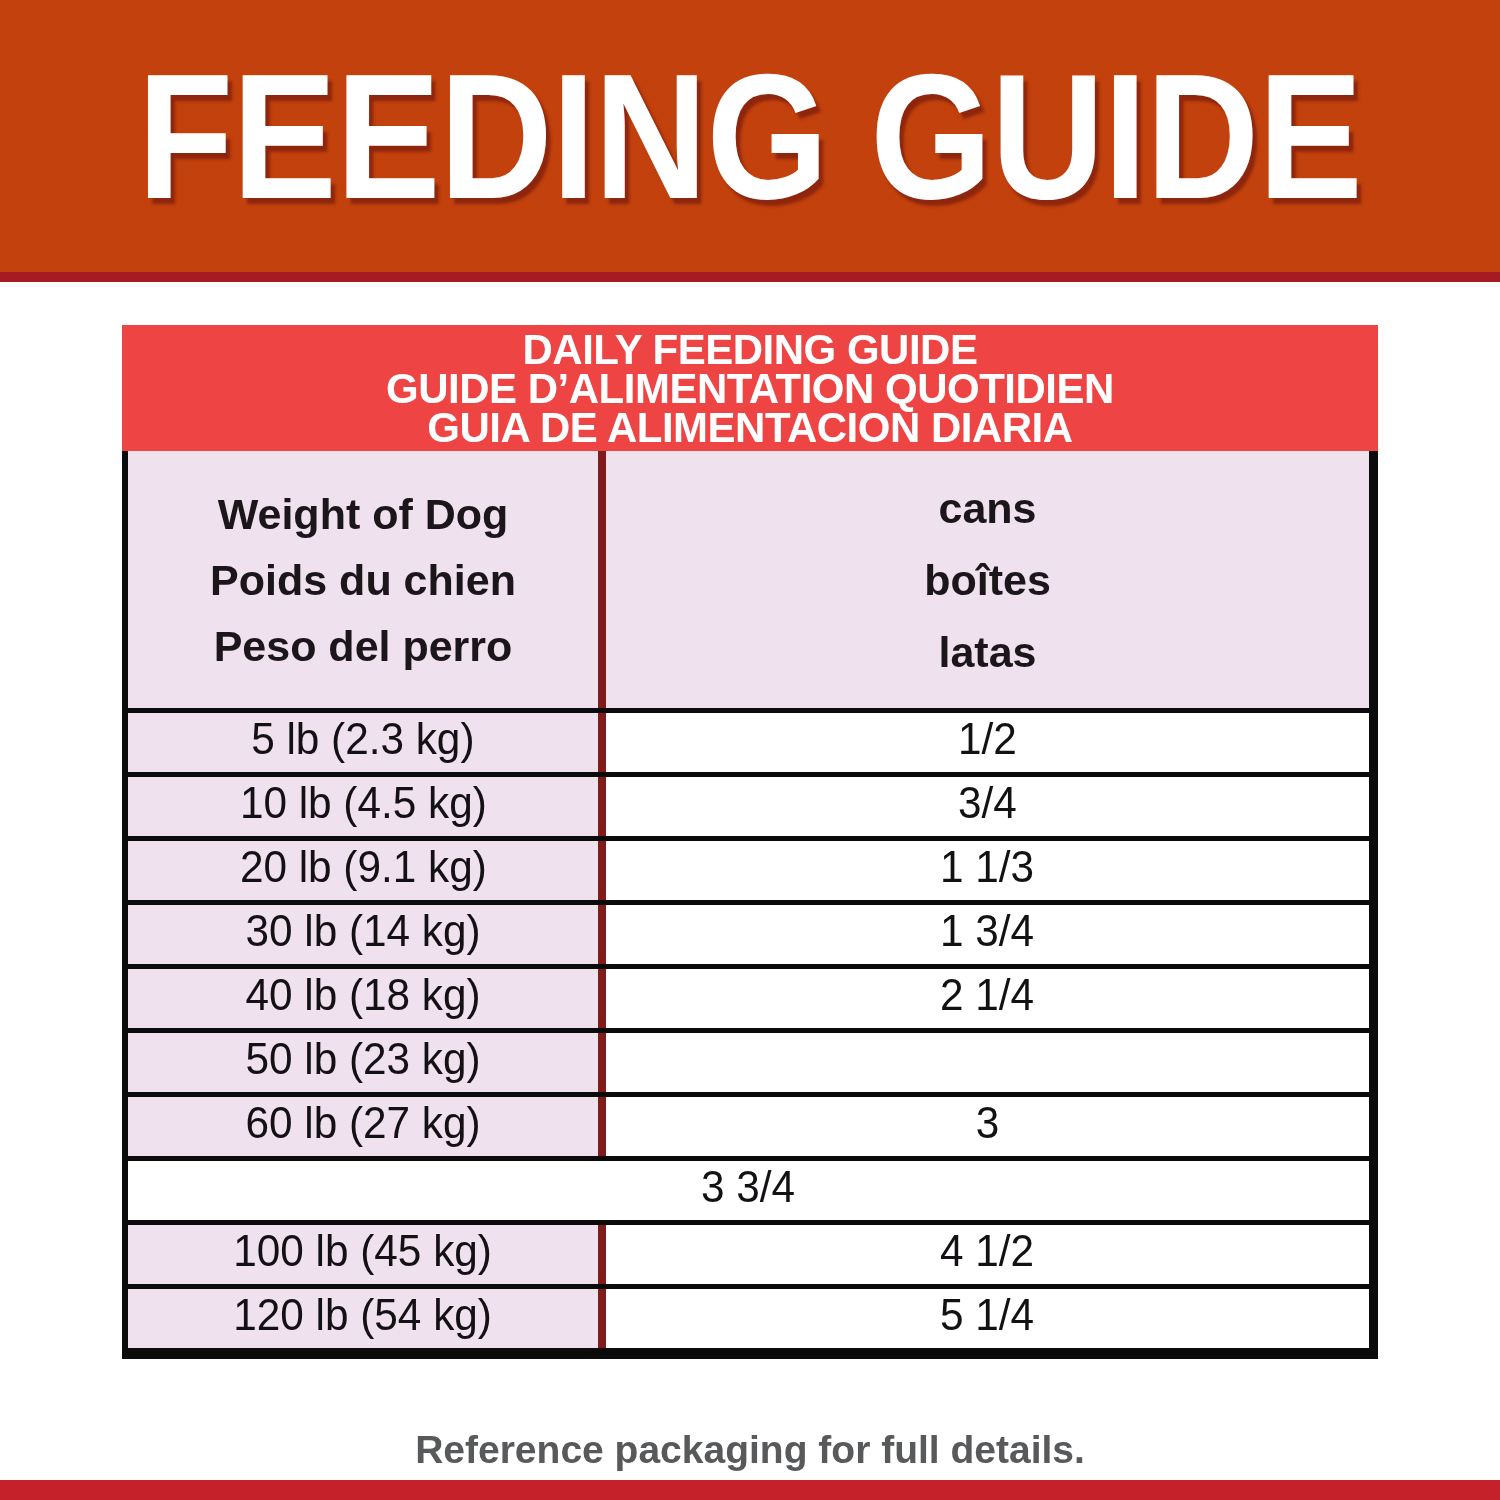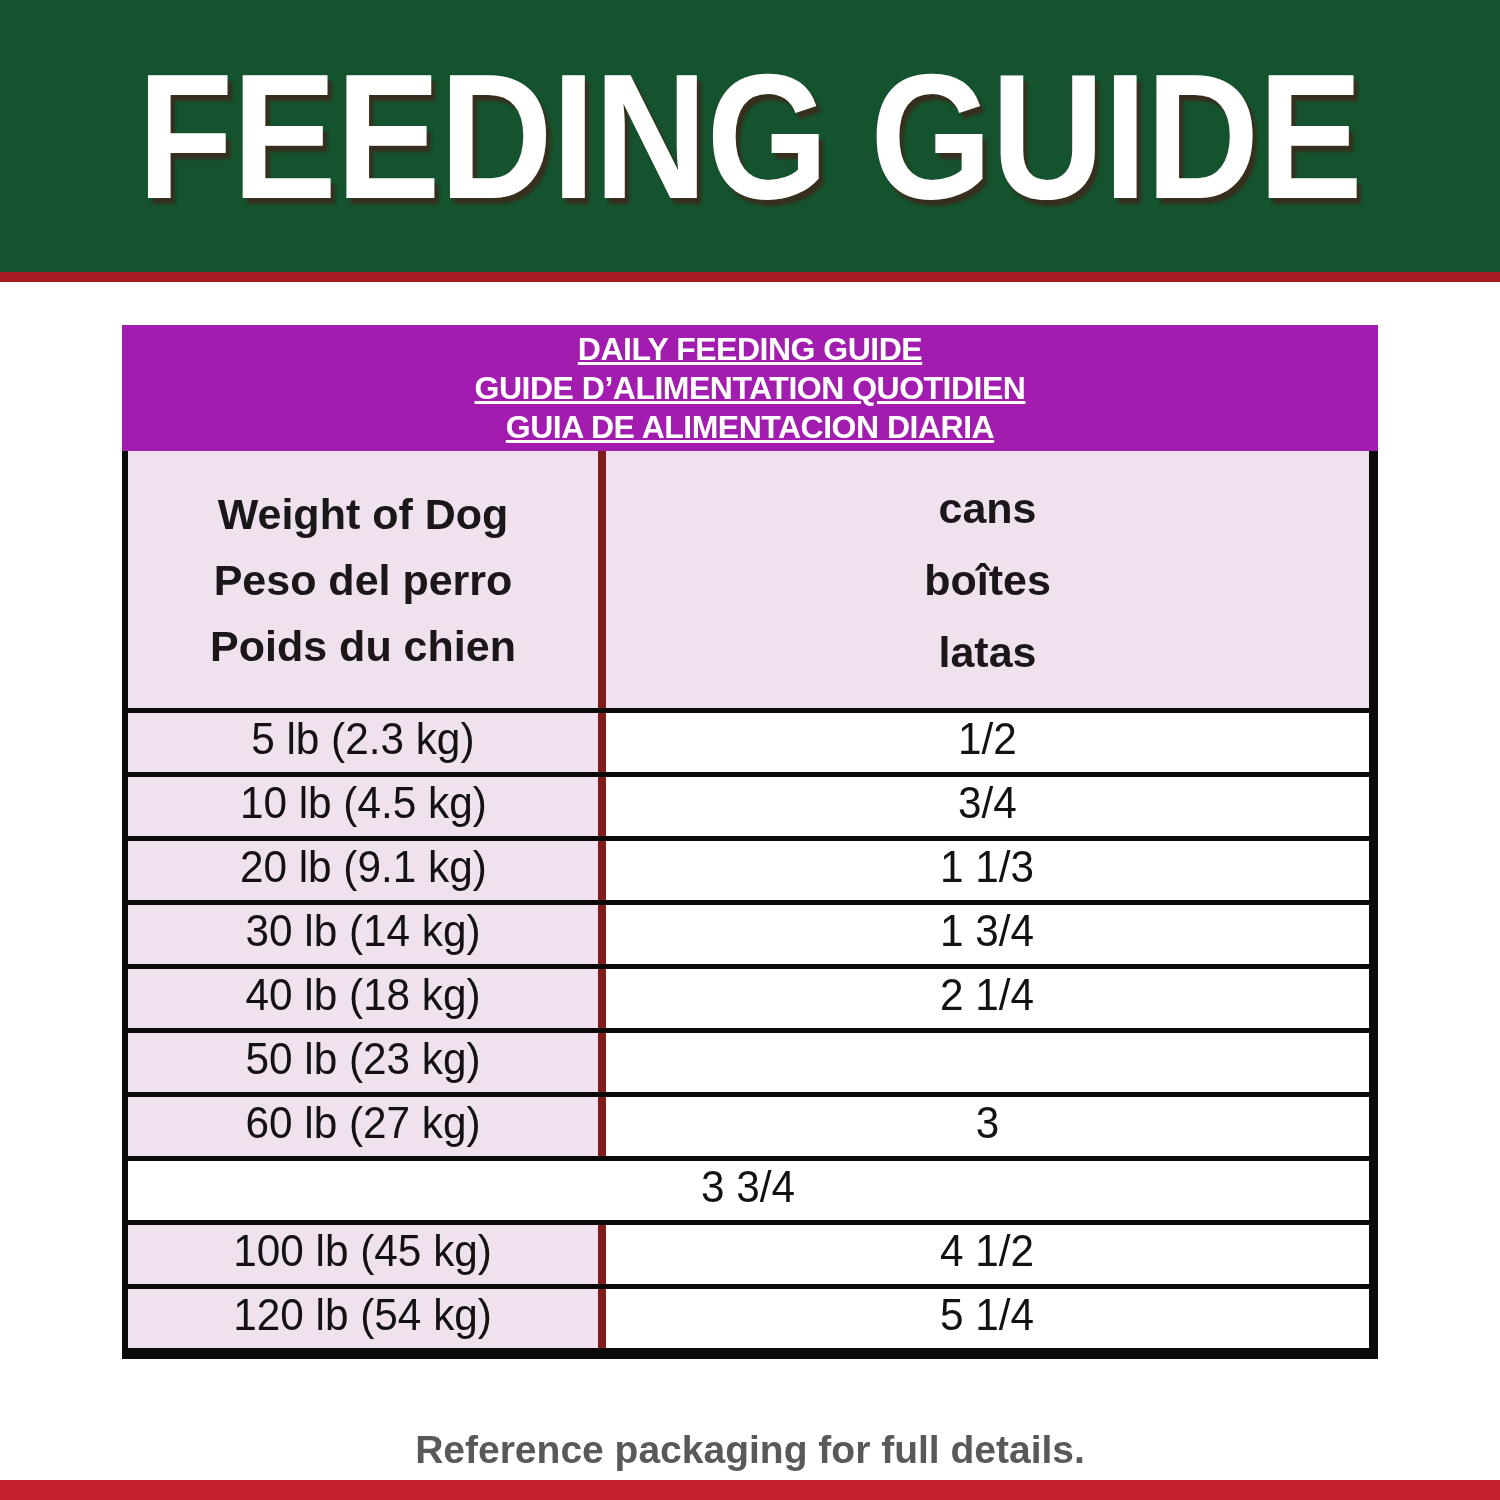--- a/index.html
+++ b/index.html
@@ -8,50 +8,49 @@
     position: relative;
     background: #ffffff;
     font-family: "Liberation Sans", sans-serif;
     overflow: hidden;
   }
 
   
   .banner {
     position: absolute; left: 0; top: 0;
     width: 100%; height: 272px;
-    background: #14532d;
+    background: #c2410c;
     border-bottom: 10px solid #A61B22;
     display: flex; align-items: center; justify-content: center;
   }
   .banner-title {
     color: #ffffff;
     font-size: 178px;
     font-weight: bold;
     letter-spacing: -1px;
     white-space: nowrap;
     transform: scaleX(0.88);
     text-shadow: 5px 6px 3px rgba(90, 12, 15, 0.5);
   }
 
   
   .guide-table {
     position: absolute; left: 122px; top: 325px;
     width: 1256px;
     box-sizing: border-box;
   }
   .tbl-heading {
-    background: #a21caf;
+    background: #ef4444;
     color: #ffffff;
     text-align: center;
     padding: 5px 0 4px 0;
     font-weight: bold;
-    font-size: 32px;
+    font-size: 42px;
     line-height: 39px;
     letter-spacing: -0.5px;
-    text-decoration: underline;
   }
   .tbl-body {
     border-left: 6px solid #0B0B0B;
     border-right: 9px solid #0B0B0B;
     border-bottom: 11px solid #0B0B0B;
   }
   .row { display: flex; }
   .c1 {
     width: 478px;
     box-sizing: border-box;
@@ -113,22 +112,22 @@
     <div>DAILY FEEDING GUIDE</div>
     <div>GUIDE D’ALIMENTATION QUOTIDIEN</div>
     <div>GUIA DE ALIMENTACION DIARIA</div>
   </div>
 
   <div class="tbl-body">
 
     <div class="row header-row">
       <div class="c1">
         <div class="hdr-line">Weight of Dog</div>
+        <div class="hdr-line">Poids du chien</div>
         <div class="hdr-line">Peso del perro</div>
-        <div class="hdr-line">Poids du chien</div>
       </div>
       <div class="c2">
         <div class="hdr-line">cans</div>
         <div class="hdr-line">boîtes</div>
         <div class="hdr-line">latas</div>
       </div>
     </div>
 
       <div class="row data-row">
         <div class="c1 cell">

